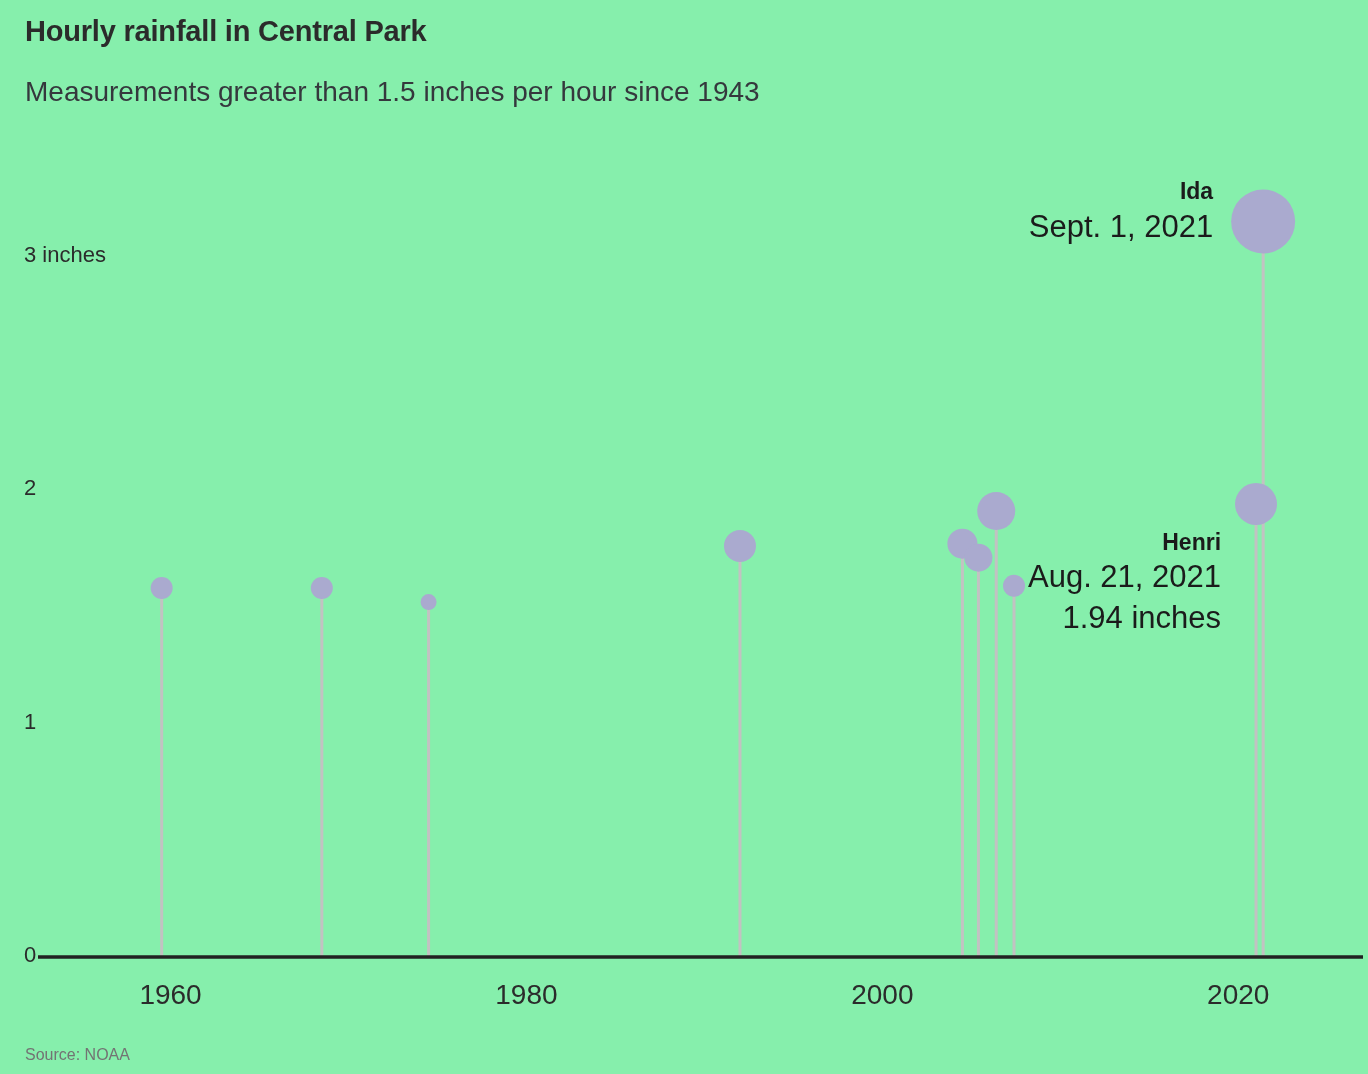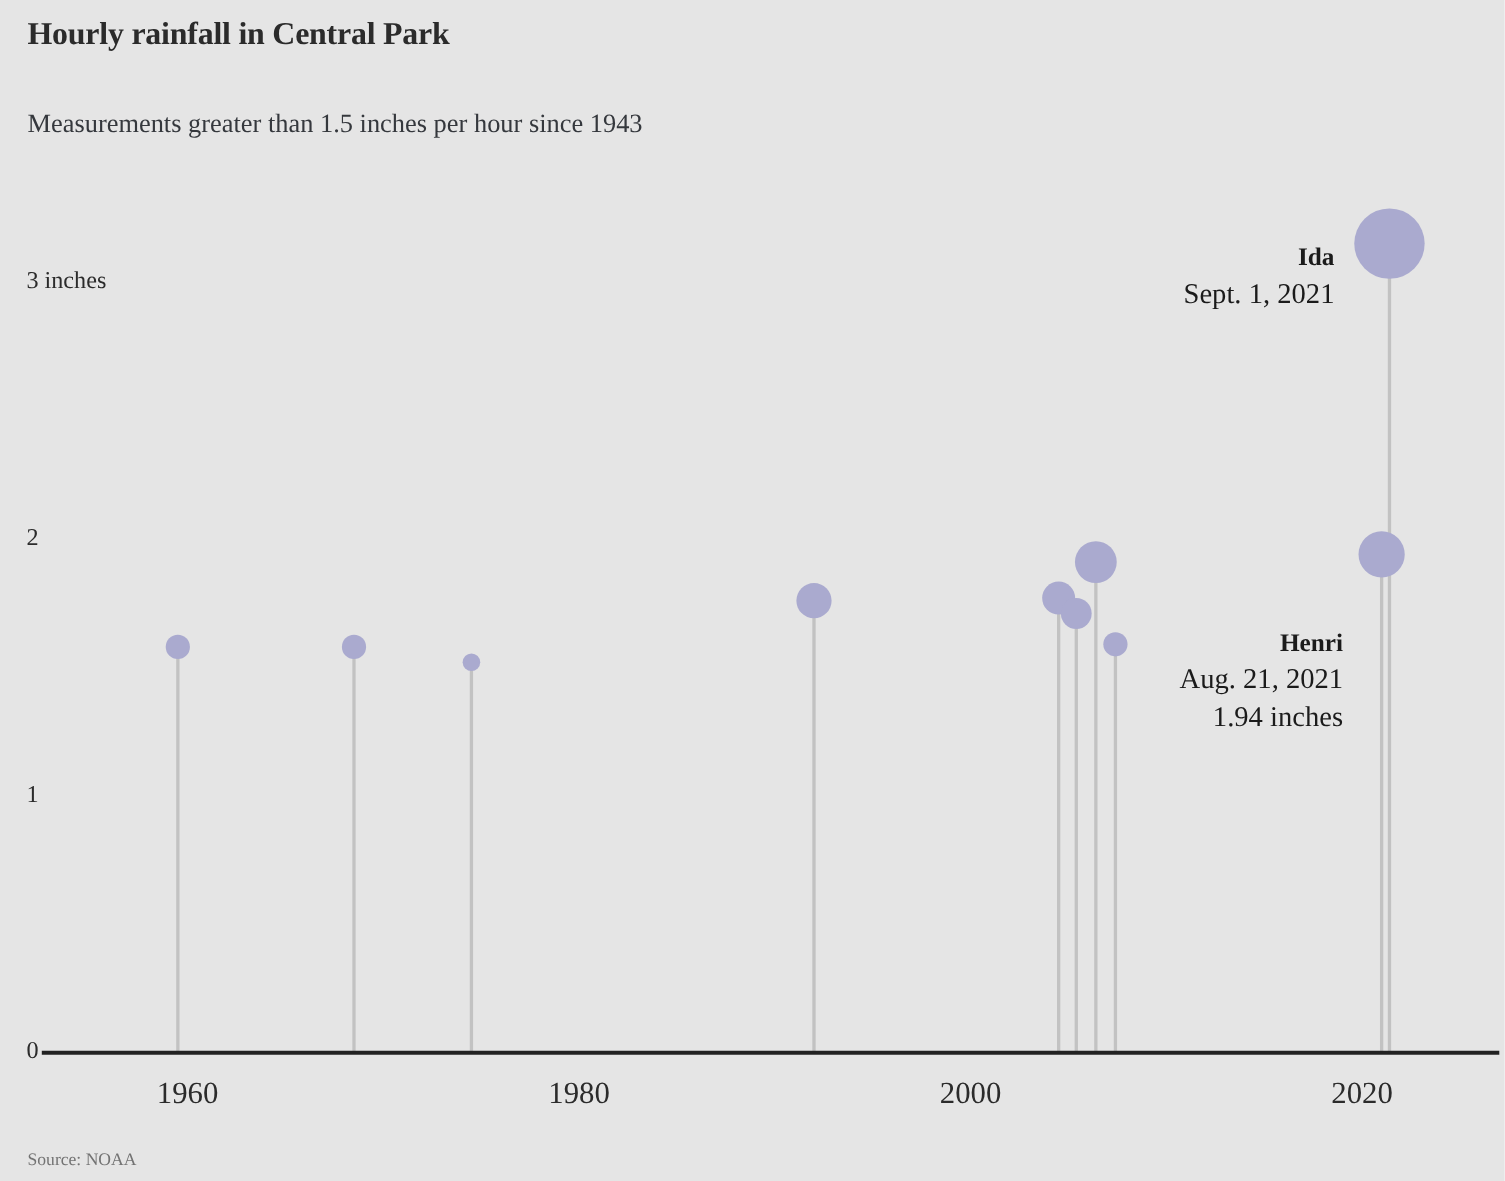--- a/index.html
+++ b/index.html
@@ -11,40 +11,39 @@
   body {
     font-family: "Liberation Sans", sans-serif;
     color: #2b2b2b;
     -webkit-font-smoothing: antialiased;
   }
   #page {
     position: relative;
     width: 1368px;
     height: 1074px;
     overflow: hidden;
-    background: #e5e5e5;
-    font-family: Liberation Serif, serif;
+    background: #86efac;
   }
 
   
   #chart-title {
     position: absolute;
     left: 25px;
     top: 15px;
     font-size: 29px;
     font-weight: bold;
     letter-spacing: -0.2px;
     color: #2b2b2b;
     white-space: nowrap;
   }
   #chart-subtitle {
     position: absolute;
     left: 25px;
-    top: 100px;
-    font-size: 24px;
+    top: 76px;
+    font-size: 28px;
     font-weight: normal;
     color: #35383d;
     white-space: nowrap;
   }
 
   
   #plot {
     position: absolute;
     left: 0;
     top: 0;
@@ -71,30 +70,29 @@
     transform: translateX(-50%);
     text-align: center;
   }
 
   
   .annotation {
     position: absolute;
     text-align: right;
     line-height: 1.32;
     white-space: nowrap;
-    margin-top: 43px;
   }
   .annotation .ann-name {
     font-size: 23px;
     font-weight: bold;
     color: #1b1b1b;
     display: block;
   }
   .annotation .ann-line {
-    font-size: 26px;
+    font-size: 31px;
     font-weight: normal;
     color: #1b1b1b;
     display: block;
   }
 
   
   #source-note {
     position: absolute;
     left: 25px;
     top: 1046px;

